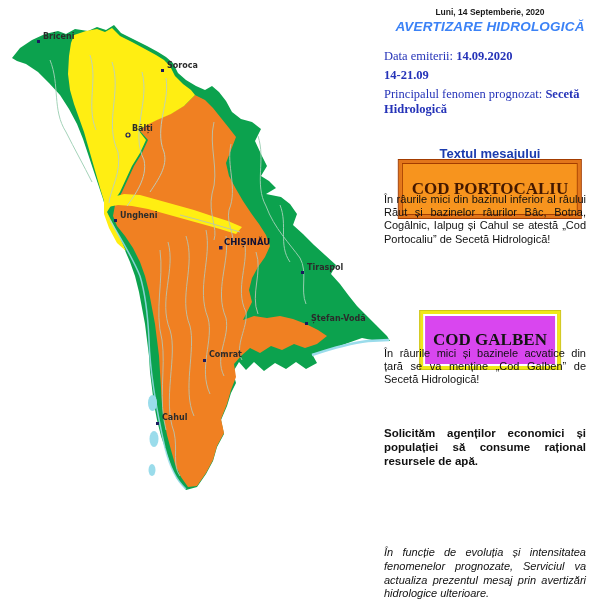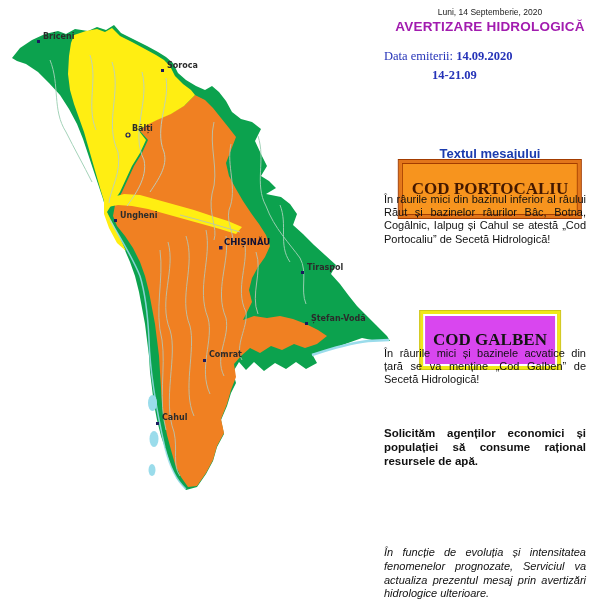--- a/index.html
+++ b/index.html
@@ -1,26 +1,26 @@
 <!DOCTYPE html>
 <html><head>
 <meta charset="utf-8">
 <style>
   html,body{margin:0;padding:0;background:#ffffff;}
   .canvas{position:relative;width:600px;height:609px;background:#ffffff;overflow:hidden;
           font-family:"Liberation Sans",sans-serif;}
   .map-svg{position:absolute;left:0;top:0;}
   .panel{position:absolute;left:383px;top:0;width:214px;height:609px;}
   .panel > div{position:absolute;}
-  .date-line{top:7px;left:0;width:100%;text-align:center;font-size:8.5px;font-weight:normal;color:#1a1a1a;}
-  .title{top:19px;left:0;width:100%;text-align:center;font-size:13.5px;font-weight:bold;color:#a21caf;letter-spacing:.2px;}
+  .date-line{top:7px;left:0;width:100%;text-align:center;font-size:8.5px;font-weight:bold;color:#1a1a1a;}
+  .title{top:19px;left:0;width:100%;text-align:center;font-size:13.5px;font-weight:bold;color:#3b82f6;letter-spacing:.2px;font-style:italic;}
   .fields{top:49px;left:1px;width:210px;font-family:"Liberation Serif",serif;font-size:12.5px;color:#2533b8;line-height:15px;}
   .field{margin-bottom:4px;}
   .field b{font-weight:bold;}
-  .field .block{display:block;margin-left:48px;}
+  .field .block{display:block;}
   .msg-heading{top:146px;left:0;width:100%;text-align:center;font-size:13px;font-weight:bold;color:#1c3cae;}
   .cod-box{left:50%;transform:translateX(-50%);font-family:"Liberation Serif",serif;font-size:17px;
            font-weight:600;white-space:nowrap;padding:16px 10px;text-align:center;}
   .cod-portocaliu{top:160px;background:#f7941e;color:#431800;border:3px solid #e2761b;
                   outline:1px solid #a33c00;box-shadow:inset 0 0 0 1px #a33c00;}
   .cod-galben{top:311px;background:#d946ef;color:#141414;border:3px solid #f0e818;
               outline:1px solid #cfc713;box-shadow:inset 0 0 0 2px #ffffff;}
   .para{left:1px;width:202px;font-size:11px;line-height:13.2px;text-align:justify;color:#111111;}
   .para1{top:193px;}
   .para2{top:347px;}
@@ -132,20 +132,24 @@
     <div class="title">AVERTIZARE HIDROLOGICĂ</div>
 
     <div class="fields">
       <div class="field">
         <span>Data emiterii:</span>
         <b>14.09.2020</b>
       </div>
       <div class="field">
         <b class="block">14-21.09</b>
       </div>
+      <div class="field">
+        <span>Principalul fenomen prognozat:</span>
+        <b>Secetă Hidrologică</b>
+      </div>
     </div>
 
     <div class="msg-heading">Textul mesajului</div>
 
     <div class="cod-box cod-portocaliu">COD PORTOCALIU</div>
     <div class="para para1">În râurile mici din bazinul inferior al râului Răut și bazinelor râurilor Bâc, Botna, Cogâlnic, Ialpug și Cahul se atestă „Cod Portocaliu” de Secetă Hidrologică!</div>
 
     <div class="cod-box cod-galben">COD GALBEN</div>
     <div class="para para-bold">Solicităm agenților economici și populației să consume rațional resursele de apă.</div>
 

